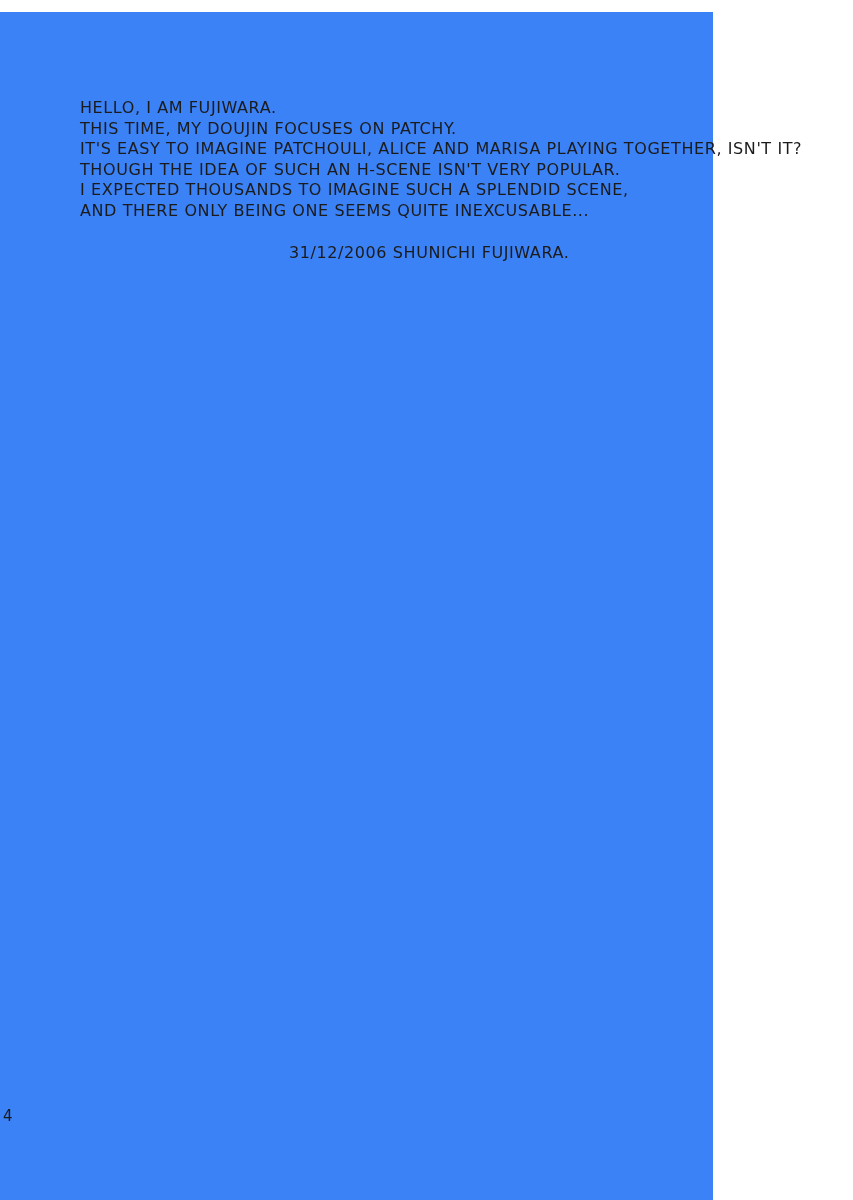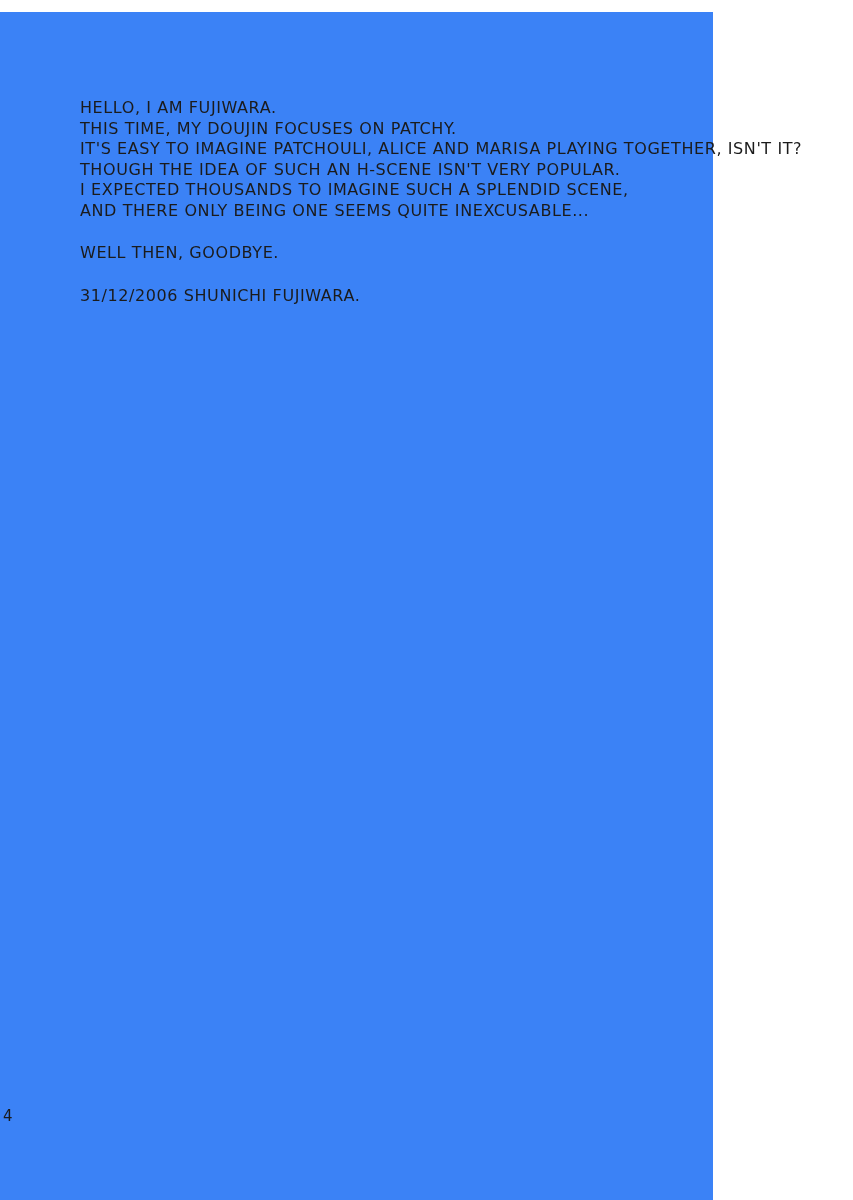--- a/index.html
+++ b/index.html
@@ -30,20 +30,21 @@
     left: 80px;
     top: 86px;
     width: 720px;
   }
 
   .para {
     margin: 0 0 22px 0;
   }
   .para:last-child {
     margin-bottom: 0;
+    text-align: center;
   }
 
   .line {
     font-size: 16.5px;
     line-height: 20.5px;
     letter-spacing: 0.6px;
     white-space: pre;
     color: #1b1b1b;
     font-family: "DejaVu Sans", sans-serif;
     font-weight: 400;
@@ -72,23 +73,20 @@
       <div class="line">HELLO, I AM FUJIWARA.</div>
       <div class="line">THIS TIME, MY DOUJIN FOCUSES ON PATCHY.</div>
       <div class="line">IT'S EASY TO IMAGINE PATCHOULI, ALICE AND MARISA PLAYING TOGETHER, ISN'T IT?</div>
       <div class="line">THOUGH THE IDEA OF SUCH AN H-SCENE ISN'T VERY POPULAR.</div>
       <div class="line">I EXPECTED THOUSANDS TO IMAGINE SUCH A SPLENDID SCENE,</div>
       <div class="line">AND THERE ONLY BEING ONE SEEMS QUITE INEXCUSABLE...</div>
     </div>
 
 
 
-    <div class="para">
-      <div class="line">WELL THEN, GOODBYE.</div>
-    </div>
 
     <div class="para">
       <div class="line">31/12/2006 SHUNICHI FUJIWARA.</div>
     </div>
 
   </div>
 
   <div class="page-number">4</div>
 
 </div>

